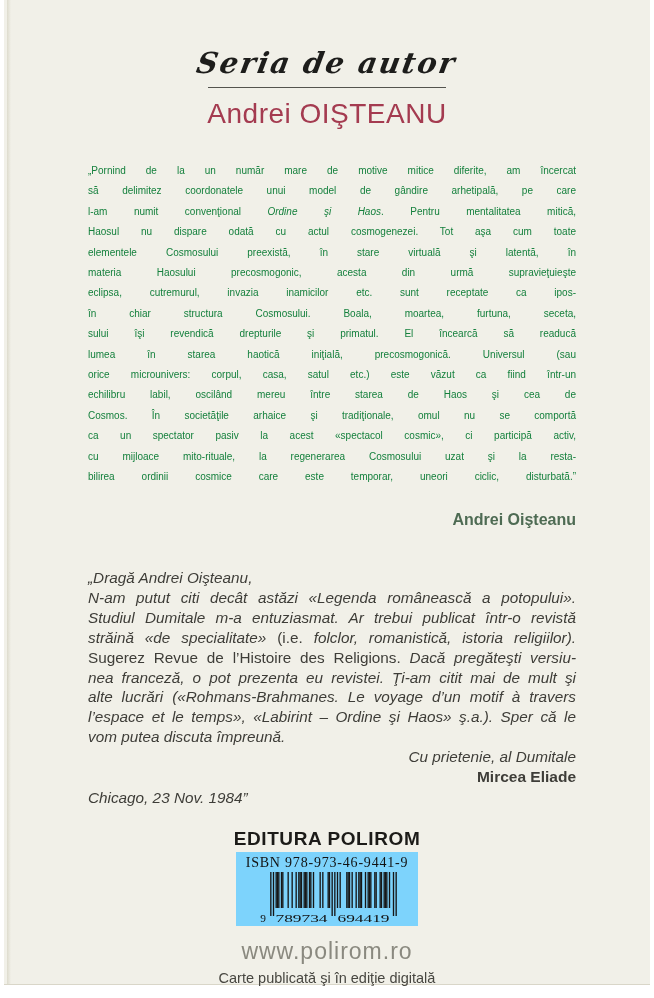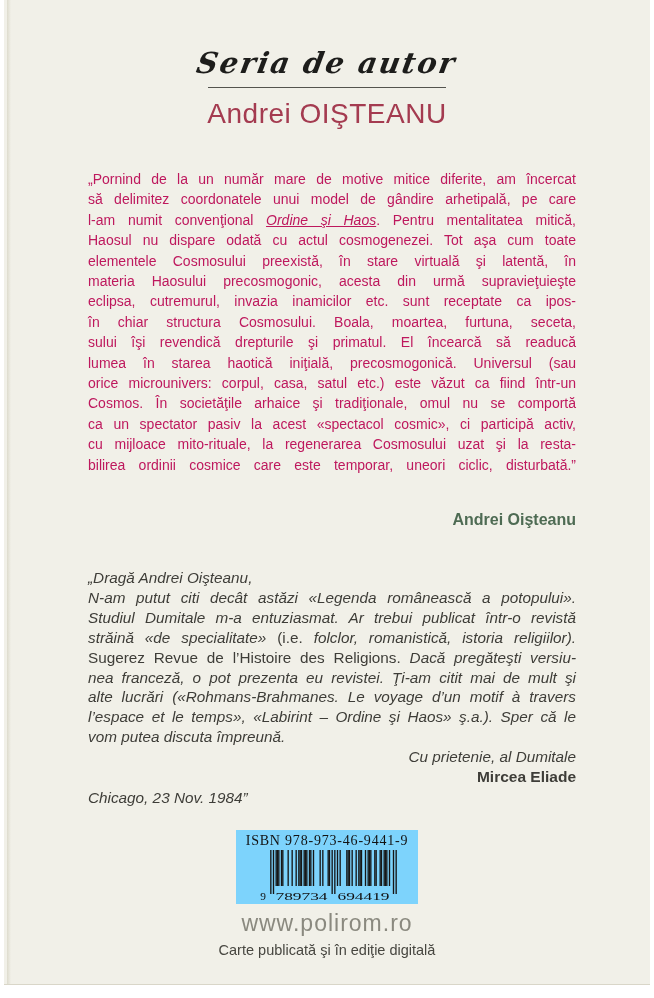--- a/index.html
+++ b/index.html
@@ -22,47 +22,47 @@
     font-style:italic;font-weight:bold;font-size:29px;color:#1d1d1b;
     transform:skewX(-10deg);letter-spacing:2px;
   }
   .rule{width:238px;height:1px;background:#54544e;margin:7px auto 9px;}
   .title{
     margin:0;font-size:28px;font-weight:500;color:#a43b50;
     letter-spacing:0.5px;line-height:34px;
   }
   
   .quote{
-    position:absolute;top:169px;left:84px;width:488px;
-    font-size:14px;line-height:20.4px;color:#be185d;
+    position:absolute;top:161px;left:84px;width:488px;
+    font-size:10px;line-height:20.4px;color:#15803d;
   }
   .tline{text-align:justify;text-align-last:justify;}
   .tline.nojust{text-align:center;text-align-last:left;}
-  .it{font-style:italic;text-decoration:underline;}
+  .it{font-style:italic;}
   .rm{font-style:normal;}
   .quote-sign{
     position:absolute;top:511px;left:84px;width:488px;text-align:right;
     font-weight:bold;font-size:16px;color:#4e6b53;
   }
   .letter{
     position:absolute;top:568px;left:84px;width:488px;
     font-size:15.3px;line-height:19.9px;color:#3e3d38;font-style:italic;
   }
   .letter .closing{text-align:right;text-align-last:right;}
   .letter .signer{text-align:right;text-align-last:right;font-style:normal;font-weight:bold;font-size:15.5px;}
   .letter .dateline{margin-top:1px;}
   
   .publisher{position:absolute;top:828px;left:0;right:0;text-align:center;color:#1c1b18;}
   .pubname{font-size:19px;font-weight:bold;letter-spacing:0.6px;line-height:22px;}
   .barcode-box{display:inline-block;background:#7dd3fc;padding:3px 10px 2px;margin-top:2px;}
   .isbn{font-family:"Liberation Serif",serif;font-size:14px;letter-spacing:0.8px;color:#121212;line-height:16px;}
   svg.bars{display:block;margin:1px auto 0;}
   svg.bars rect{fill:#161616;}
   svg.bars text{font-family:"Liberation Serif",serif;font-size:8.5px;fill:#121212;}
-  .website{font-size:23px;color:#8a897f;margin-top:6px;letter-spacing:1px;}
+  .website{font-size:23px;color:#8a897f;margin-top:12px;letter-spacing:1px;}
   .note{font-size:14.5px;color:#474640;margin-top:5px;}
 </style>
 </head>
 <body>
 
 <div class="cover">
   <div class="crease"></div>
 
   <div class="header">
     <span class="script">Seria de autor</span>
@@ -75,20 +75,21 @@
       <div class="tline"><span>să delimitez coordonatele unui model de gândire arhetipală, pe care</span></div>
       <div class="tline"><span>l-am numit convenţional </span><span class="it">Ordine şi Haos</span><span>. Pentru mentalitatea mitică,</span></div>
       <div class="tline"><span>Haosul nu dispare odată cu actul cosmogenezei. Tot aşa cum toate</span></div>
       <div class="tline"><span>elementele Cosmosului preexistă, în stare virtuală şi latentă, în</span></div>
       <div class="tline"><span>materia Haosului precosmogonic, acesta din urmă supravieţuieşte</span></div>
       <div class="tline"><span>eclipsa, cutremurul, invazia inamicilor etc. sunt receptate ca ipos-</span></div>
       <div class="tline"><span>în chiar structura Cosmosului. Boala, moartea, furtuna, seceta,</span></div>
       <div class="tline"><span>sului îşi revendică drepturile şi primatul. El încearcă să readucă</span></div>
       <div class="tline"><span>lumea în starea haotică iniţială, precosmogonică. Universul (sau</span></div>
       <div class="tline"><span>orice microunivers: corpul, casa, satul etc.) este văzut ca fiind într-un</span></div>
+      <div class="tline"><span>echilibru labil, oscilând mereu între starea de Haos şi cea de</span></div>
       <div class="tline"><span>Cosmos. În societăţile arhaice şi tradiţionale, omul nu se comportă</span></div>
       <div class="tline"><span>ca un spectator pasiv la acest «spectacol cosmic», ci participă activ,</span></div>
       <div class="tline"><span>cu mijloace mito-rituale, la regenerarea Cosmosului uzat şi la resta-</span></div>
       <div class="tline"><span>bilirea ordinii cosmice care este temporar, uneori ciclic, disturbată.”</span></div>
     </div>
   <div class="quote-sign">Andrei Oişteanu</div>
 
   <div class="letter">
     <div>
         <div class="tline nojust"><span>„Dragă Andrei Oişteanu,</span></div>
@@ -100,20 +101,21 @@
         <div class="tline"><span>alte lucrări («Rohmans-Brahmanes. Le voyage d’un motif à travers</span></div>
         <div class="tline"><span>l’espace et le temps», «Labirint – Ordine şi Haos» ş.a.). Sper că le</span></div>
         <div class="tline nojust"><span>vom putea discuta împreună.</span></div>
       </div>
     <div class="closing">Cu prietenie, al Dumitale</div>
     <div class="signer">Mircea Eliade</div>
     <div class="dateline">Chicago, 23 Nov. 1984”</div>
   </div>
 
   <div class="publisher">
+    <div class="pubname">EDITURA POLIROM</div>
     <div class="barcode-box">
       <div class="isbn">ISBN 978-973-46-9441-9</div>
       <svg id="barcode-svg" class="bars" viewBox="-9 0 104 39" width="139" height="52" xmlns="http://www.w3.org/2000/svg">
           <rect x="0" y="0" width="1" height="33"></rect>
           <rect x="2" y="0" width="1" height="33"></rect>
           <rect x="4" y="0" width="1" height="27"></rect>
           <rect x="5" y="0" width="1" height="27"></rect>
           <rect x="6" y="0" width="1" height="27"></rect>
           <rect x="8" y="0" width="1" height="27"></rect>
           <rect x="9" y="0" width="1" height="27"></rect>

